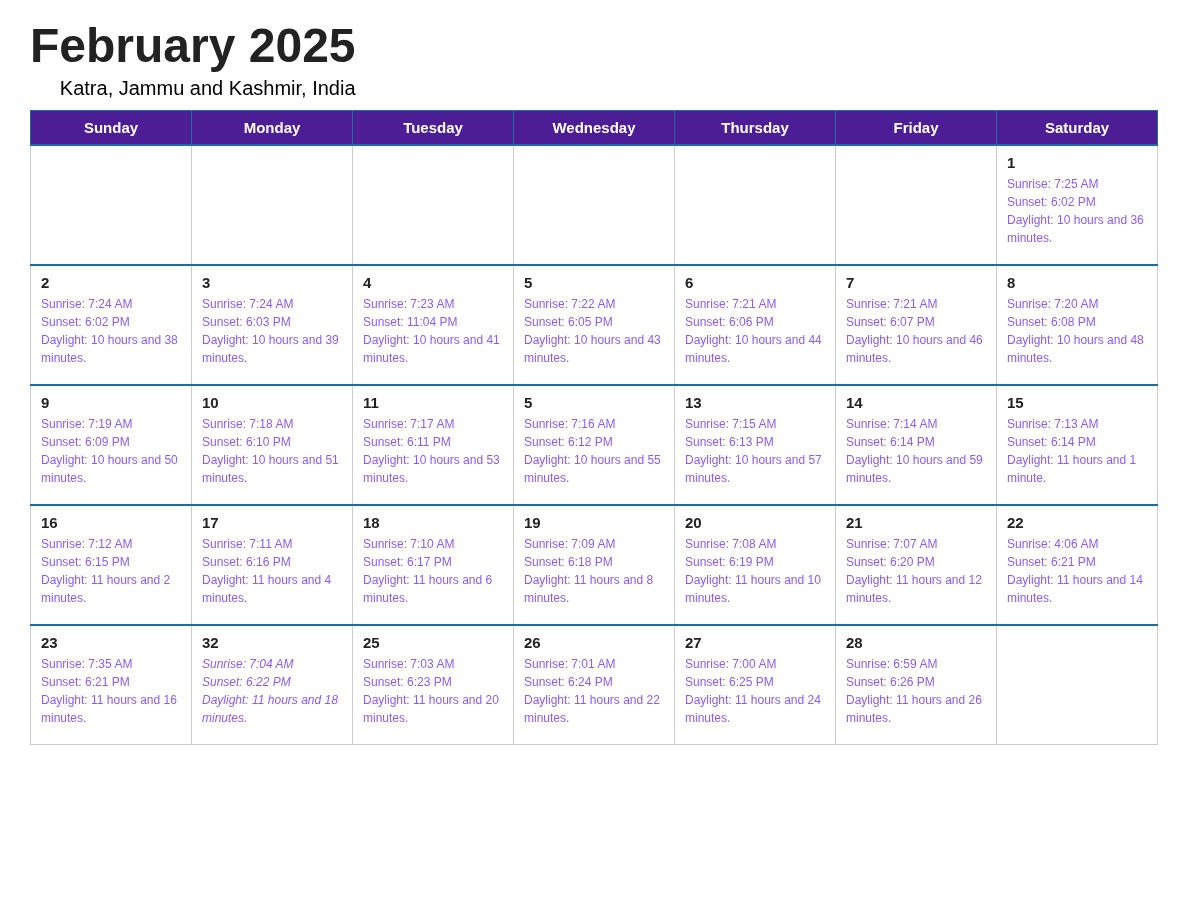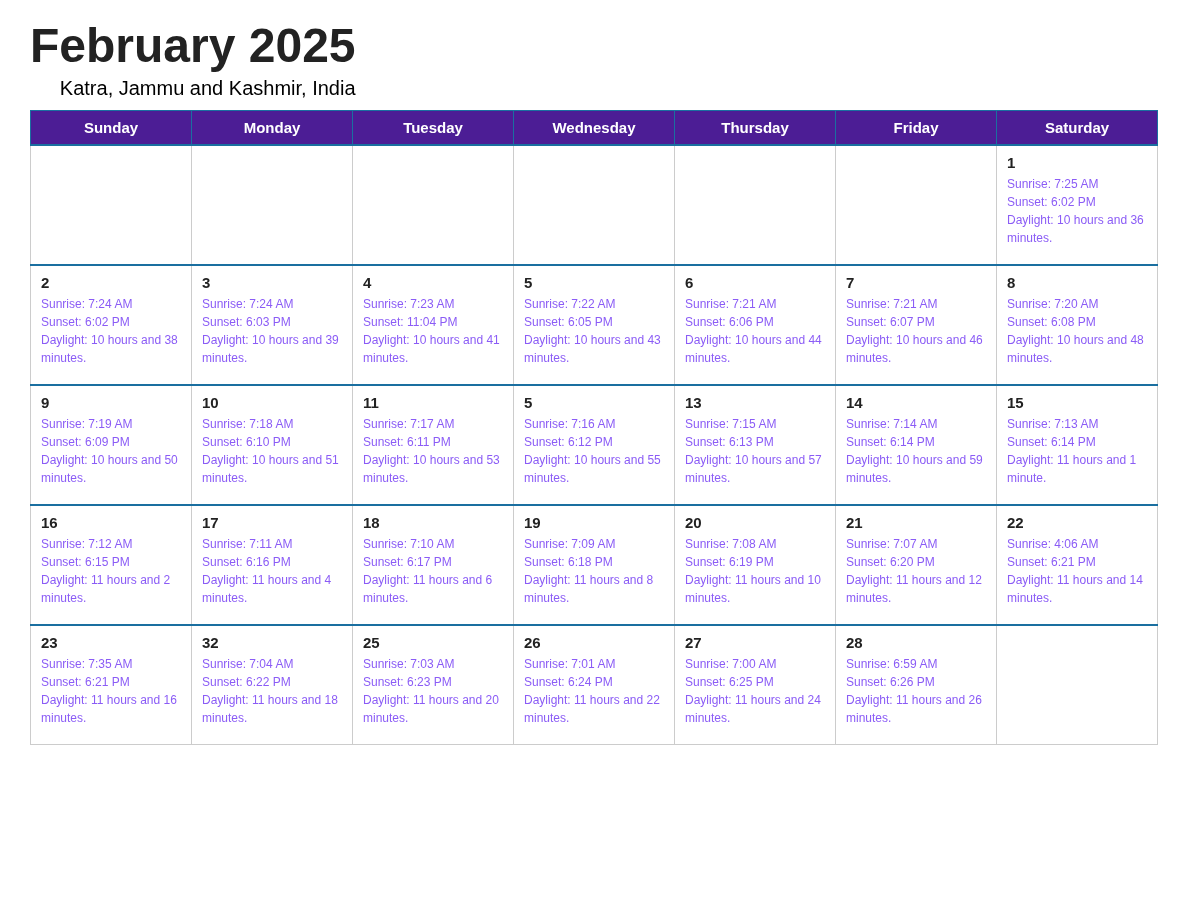--- a/index.html
+++ b/index.html
@@ -258,21 +258,21 @@
       </tr>
       <tr>
         <td>
           <div class="day-num">23</div>
           <div class="day-info" style="white-space: pre-line;">Sunrise: 7:35 AM
 Sunset: 6:21 PM
 Daylight: 11 hours and 16 minutes.</div>
         </td>
         <td>
           <div class="day-num">32</div>
-          <div class="day-info" style="white-space: pre-line;">Sunrise: 7:04 AM
+          <div class="day-info" style="white-space: pre-line; font-style: italic;">Sunrise: 7:04 AM
 Sunset: 6:22 PM
 Daylight: 11 hours and 18 minutes.</div>
         </td>
         <td>
           <div class="day-num">25</div>
           <div class="day-info" style="white-space: pre-line;">Sunrise: 7:03 AM
 Sunset: 6:23 PM
 Daylight: 11 hours and 20 minutes.</div>
         </td>
         <td>

